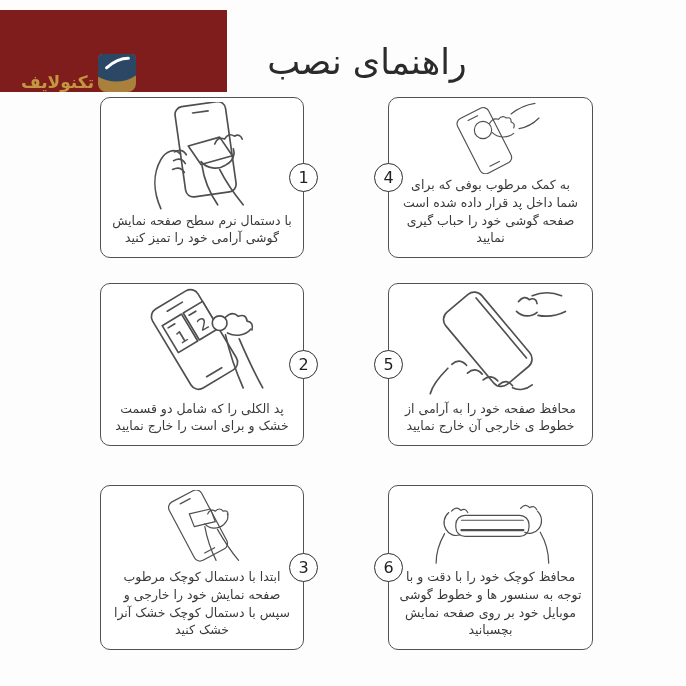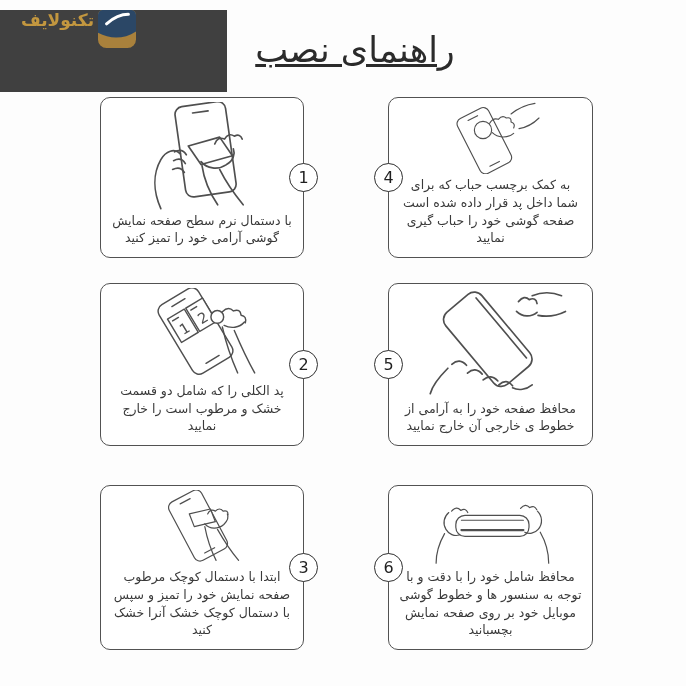--- a/index.html
+++ b/index.html
@@ -3,29 +3,29 @@
 <meta charset="utf-8">
 <style>
   html,body{margin:0;padding:0;background:#fff;}
   .page{
     position:relative;width:686px;height:686px;background:#fdfdfd;
     font-family:"DejaVu Sans",sans-serif;overflow:hidden;
   }
   
   .logo-patch{
     position:absolute;left:0;top:10px;width:227px;height:82px;
-    background:#404040;display:flex;align-items:flex-start;justify-content:center;
+    background:#7f1d1d;display:flex;align-items:flex-end;justify-content:center;
     padding-right:70px;box-sizing:border-box;gap:4px;
   }
   .brand-text{font-size:17px;font-weight:bold;color:#c3973f;direction:rtl;}
   .brand-icon{width:38px;height:38px;display:block;}
   .page-title{
     position:absolute;left:220px;top:22px;width:270px;height:56px;
-    margin:0;font-size:35px;font-weight:normal;color:#2b2b2b;
-    direction:rtl;text-align:center;line-height:56px;text-decoration:underline;
+    margin:12px;font-size:35px;font-weight:normal;color:#2b2b2b;
+    direction:rtl;text-align:center;line-height:56px;
   }
   
   .panel{
     position:absolute;background:#fff;border:1.6px solid #525252;border-radius:10px;
     box-sizing:border-box;display:flex;flex-direction:column;
   }
   .p1{left:100px;top:97px;width:204px;height:161px}
   .p2{left:100px;top:283px;width:204px;height:163px}
   .p3{left:100px;top:485px;width:204px;height:165px}
   .p4{left:388px;top:97px;width:205px;height:161px}
@@ -100,61 +100,61 @@
             <text x="83.5" y="48" font-size="17" fill="#4f4f4f" stroke="none" text-anchor="middle">1</text>
             <text x="108.5" y="48" font-size="17" fill="#4f4f4f" stroke="none" text-anchor="middle">2</text>
           </g>
           <circle cx="118" cy="34" r="7.5" fill="#fff"></circle>
           <path d="M124 28 q7 -7 13 -1 q8 -3 9 5 q7 1 5 9"></path>
           <path d="M126 44 c8 4 18 3 24 -4"></path>
           <path d="M138 50 C144 64 152 82 162 100 M124 46 C128 64 134 82 142 100"></path>
         </g>
       </svg>
     </div>
-    <p class="caption">پد الکلی را که شامل دو قسمت خشک و مرطوب است را خارج نمایید</p>
+    <p class="caption">پد الکلی را که شامل دو قسمت خشک و برای است را خارج نمایید</p>
   </section>
 
   <section class="panel p3 left-col">
     <span class="step-num">3</span>
     <div class="illus">
       <svg viewBox="0 0 200 108">
         <g stroke="#4f4f4f" stroke-width="1.7" fill="none" stroke-linecap="round" stroke-linejoin="round">
           <g transform="rotate(-28 94 54)">
             <rect x="70" y="4" width="52" height="94" rx="9" fill="#fff"></rect>
             <line x1="88" y1="12" x2="104" y2="12"></line>
             <line x1="86" y1="90" x2="102" y2="90"></line>
           </g>
           <path d="M82 34 L112 27 L119 45 L89 52 Z" fill="#fff"></path>
           <path d="M108 34 q4 -8 11 -4 q6 -6 11 0 q7 -2 7 5"></path>
           <path d="M104 48 c7 8 19 8 27 1 c5 -5 7 -11 5 -15"></path>
           <path d="M122 56 C130 70 140 86 152 100 M104 52 C107 68 112 84 120 100"></path>
         </g>
       </svg>
     </div>
-    <p class="caption">ابتدا با دستمال کوچک مرطوب صفحه نمایش خود را تمیز و سپس با دستمال کوچک خشک آنرا خشک کنید</p>
+    <p class="caption">ابتدا با دستمال کوچک مرطوب صفحه نمایش خود را خارجی و سپس با دستمال کوچک خشک آنرا خشک کنید</p>
   </section>
 
   <section class="panel p4 right-col">
     <span class="step-num">4</span>
     <div class="illus">
       <svg viewBox="0 0 200 108">
         <g stroke="#4f4f4f" stroke-width="1.7" fill="none" stroke-linecap="round" stroke-linejoin="round">
           <g transform="rotate(-27 90 58)">
             <rect x="64" y="12" width="52" height="92" rx="9" fill="#fff"></rect>
             <line x1="82" y1="20" x2="98" y2="20"></line>
             <line x1="80" y1="96" x2="96" y2="96"></line>
           </g>
           <circle cx="88" cy="42" r="13" fill="#fff"></circle>
           <path d="M98 32 q5 -9 13 -6 q6 -7 12 -2 q8 -2 7 6 q7 2 4 9"></path>
           <path d="M102 46 c8 8 22 9 32 1"></path>
           <path d="M130 18 C140 10 152 4 166 2 M142 40 C154 38 164 32 172 24"></path>
         </g>
       </svg>
     </div>
-    <p class="caption">به کمک برچسب حباب که برای شما داخل پد قرار داده شده است صفحه گوشی خود را حباب گیری نمایید</p>
+    <p class="caption">به کمک مرطوب بوفی که برای شما داخل پد قرار داده شده است صفحه گوشی خود را حباب گیری نمایید</p>
   </section>
 
   <section class="panel p5 right-col">
     <span class="step-num">5</span>
     <div class="illus">
       <svg viewBox="0 0 200 108">
         <g stroke="#4f4f4f" stroke-width="1.7" fill="none" stroke-linecap="round" stroke-linejoin="round">
           <g transform="rotate(-40 98 52)">
             <rect x="74" y="2" width="48" height="96" rx="10" fill="#fff"></rect>
             <line x1="116" y1="10" x2="116" y2="90"></line>
@@ -180,16 +180,16 @@
           <path d="M58 57 L146 57" stroke-width="3.2"></path>
           <path d="M44 30 q7 -8 13 -1 q7 -4 10 3"></path>
           <path d="M40 32 c-7 6 -9 16 -4 24 c4 7 12 10 19 8"></path>
           <path d="M34 62 C26 76 22 90 22 104"></path>
           <path d="M142 26 q7 -8 13 -1 q7 -4 10 3"></path>
           <path d="M166 30 c7 7 8 18 1 26 c-5 6 -13 7 -19 4"></path>
           <path d="M170 60 C178 74 182 90 182 104"></path>
         </g>
       </svg>
     </div>
-    <p class="caption">محافظ شامل خود را با دقت و با توجه به سنسور ها و خطوط گوشی موبایل خود بر روی صفحه نمایش بچسبانید</p>
+    <p class="caption">محافظ کوچک خود را با دقت و با توجه به سنسور ها و خطوط گوشی موبایل خود بر روی صفحه نمایش بچسبانید</p>
   </section>
 
 </div>
 
 </body></html>

